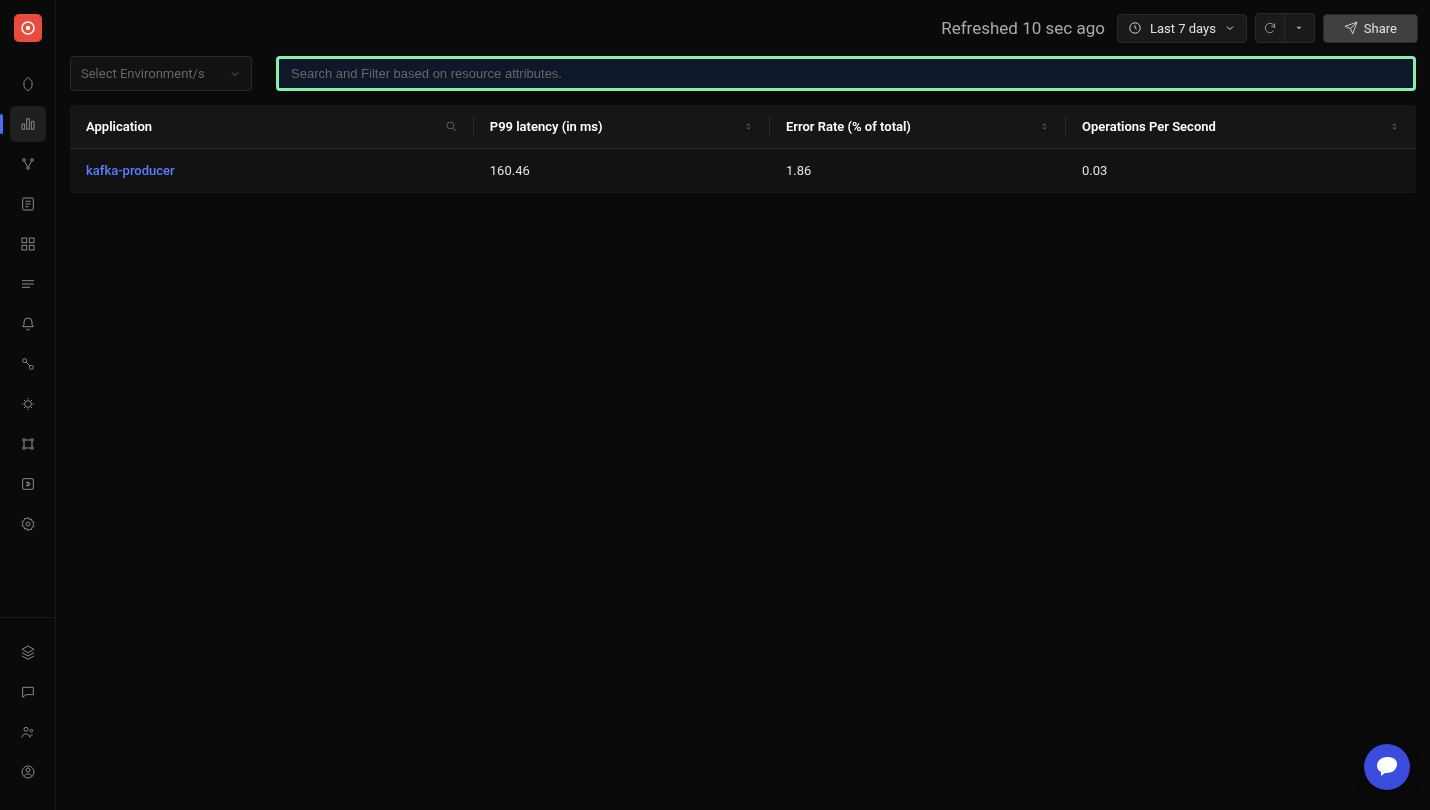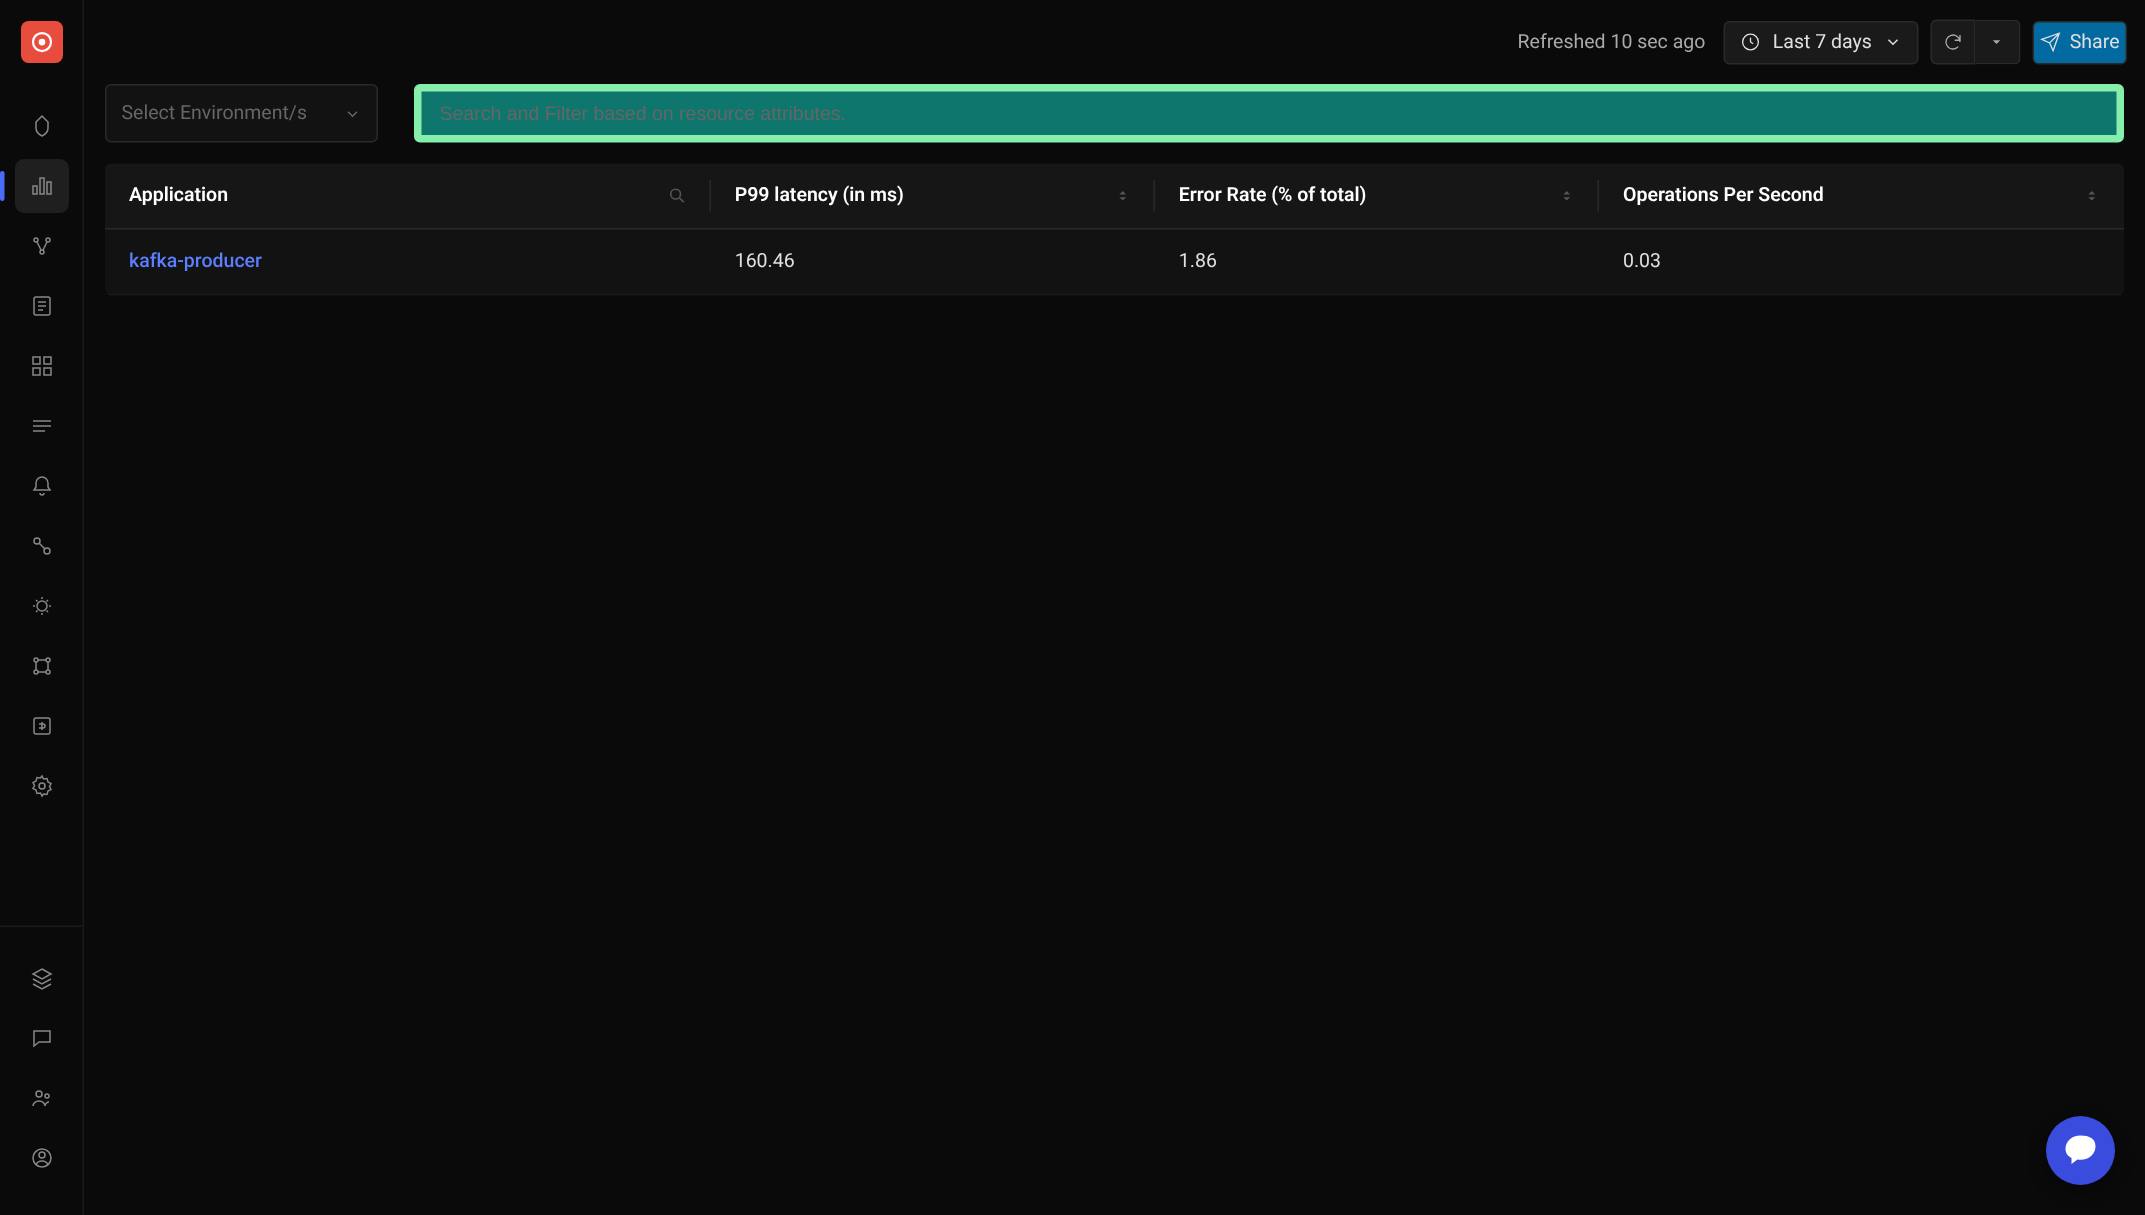--- a/index.html
+++ b/index.html
@@ -86,21 +86,21 @@
     .toolbar {
       height: 56px;
       display: flex;
       align-items: center;
       justify-content: flex-end;
       padding: 0 12px;
       gap: 8px;
     }
     .refreshed-text {
       color: #aaa;
-      font-size: 13px;
+      font-size: 17px;
       margin-right: 4px;
     }
     .time-picker {
       display: flex;
       align-items: center;
       gap: 8px;
       background: #1a1a1a;
       border: 1px solid #2a2a2a;
       border-radius: 4px;
       padding: 6px 10px;
@@ -129,24 +129,24 @@
     }
     .btn-group .icon-btn:last-child {
       border-top-left-radius: 0;
       border-bottom-left-radius: 0;
       border-left: none;
     }
     .share-btn {
       display: flex;
       align-items: center;
       gap: 6px;
-      background: #0369a1;
+      background: #404040;
       border: 1px solid #2a2a2a;
       border-radius: 4px;
-      padding: 6px 4px;
+      padding: 6px 20px;
       font-size: 13px;
       cursor: pointer;
       color: #e0e0e0;
     }
     .filters {
       display: flex;
       gap: 24px;
       padding: 0 14px 14px 14px;
     }
     .env-select {
@@ -157,22 +157,22 @@
       padding: 7px 10px;
       font-size: 13px;
       color: #666;
       display: flex;
       align-items: center;
       justify-content: space-between;
       cursor: pointer;
     }
     .search-input {
       flex: 1;
-      background: #0f766e;
-      border: 5px solid #86efac;
+      background: #0f172a;
+      border: 3px solid #86efac;
       border-radius: 4px;
       padding: 7px 12px;
       font-size: 13px;
       color: #e0e0e0;
     }
     .search-input::placeholder {
       color: #666;
     }
     .table-container {
       padding: 0 14px;

